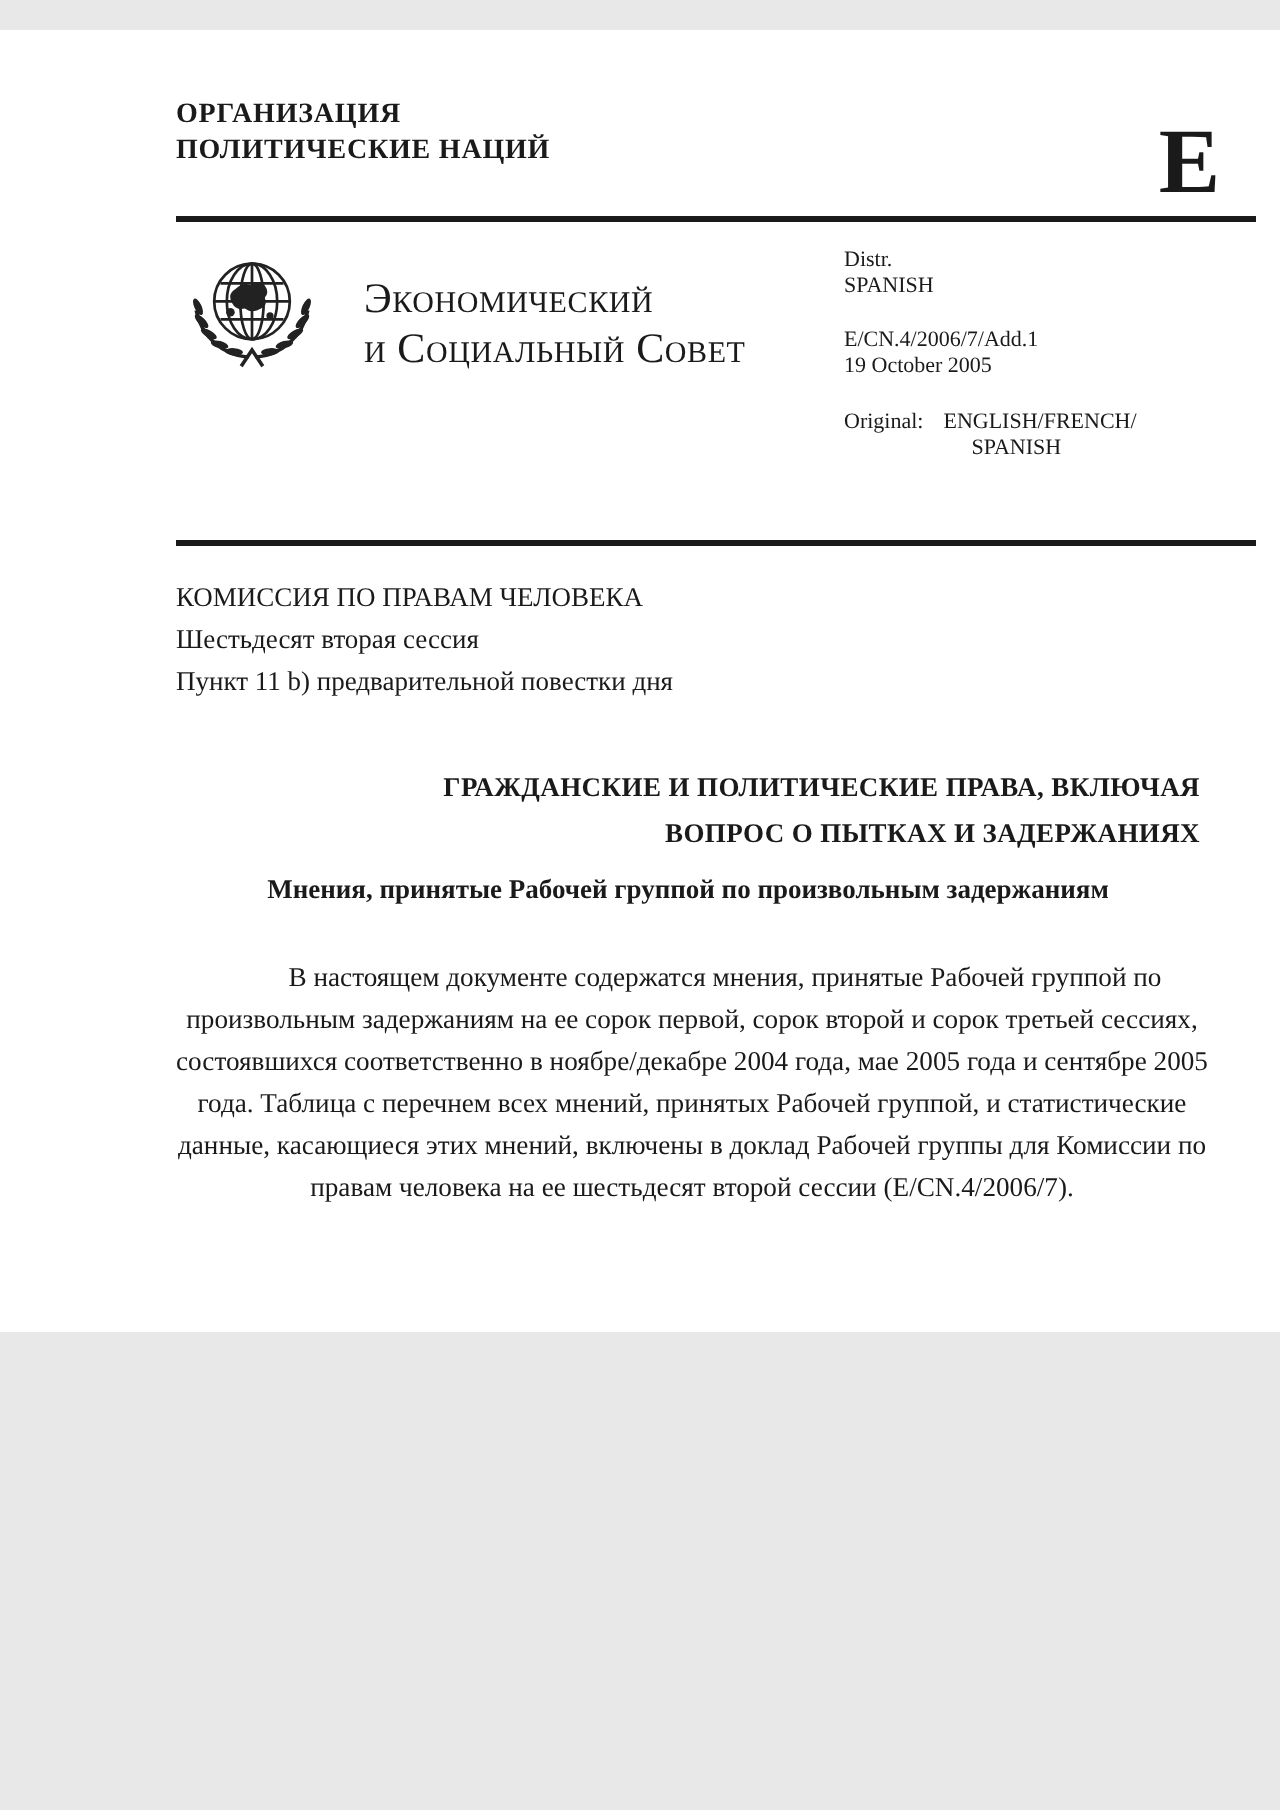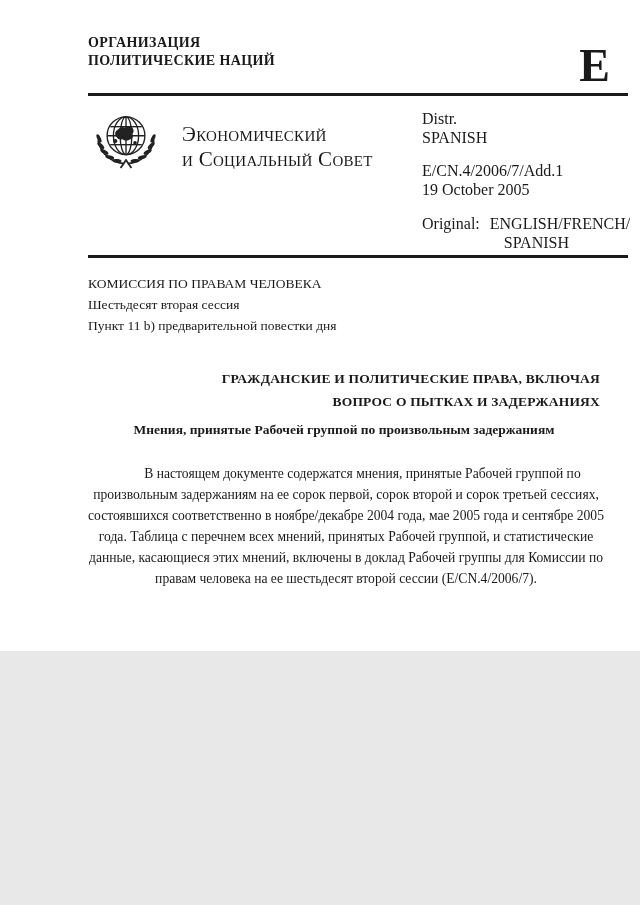--- a/index.html
+++ b/index.html
@@ -3,36 +3,36 @@
 <meta charset="utf-8">
 <style>
   html,body{margin:0;padding:0;background:#e8e8e8;}
   .page{
     position:relative;
     width:640px;height:651px;
     background:#ffffff;
     color:#1a1a1a;
     font-family:"Liberation Serif","DejaVu Serif",serif;
     overflow:hidden;
-    margin:0 auto;
+    margin:15px auto;
   }
   .inner{margin:0 12px 0 88px;}
 
   
   .header-row{display:flex;justify-content:space-between;align-items:flex-start;padding-top:34px;}
   .org-name{font-weight:bold;font-size:14px;line-height:1.3;letter-spacing:.4px;}
   .doc-letter{font-weight:bold;font-size:46px;line-height:.78;margin-top:14px;margin-right:18px;}
   .rule{height:3px;background:#1a1a1a;}
   .rule-1{margin-top:9px;}
 
   
   .masthead{display:flex;height:149px;padding-top:10px;}
   .emblem-wrap{width:78px;flex:0 0 auto;margin-top:0;}
   .council{margin-left:16px;margin-top:16px;font-size:21px;line-height:1.22;font-variant:small-caps;letter-spacing:.3px;}
-  .distr-block{margin-left:auto;width:206px;font-size:16px;line-height:1.2;padding-top:3px;}
+  .distr-block{margin-left:auto;width:206px;font-size:11px;line-height:1.2;padding-top:3px;}
   .distr-group{margin-bottom:14px;}
   .orig-row{display:flex;}
   .orig-label{flex:0 0 auto;margin-right:10px;}
   .orig-langs div{white-space:pre;}
   .orig-line2{padding-left:14px;}
 
   
   .session{margin-top:15px;font-size:13.5px;line-height:21px;}
 
   

